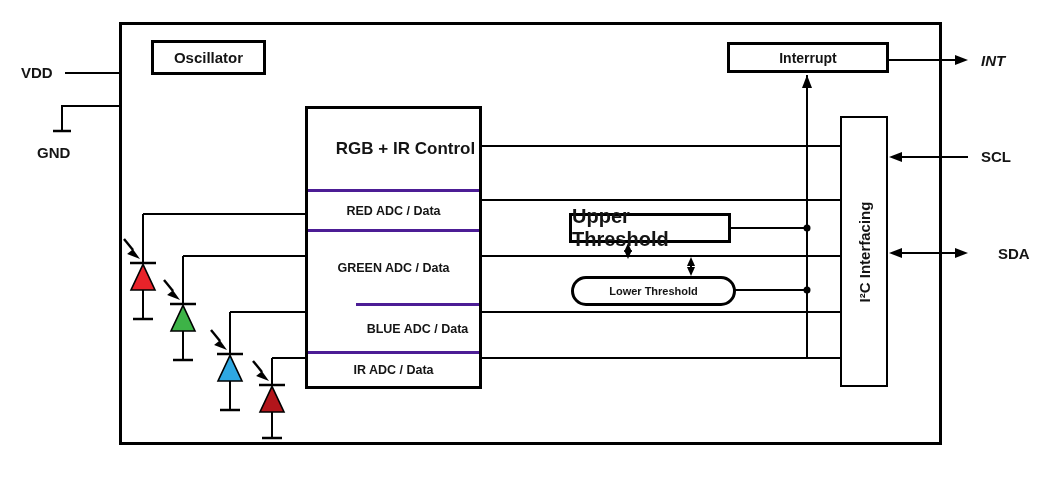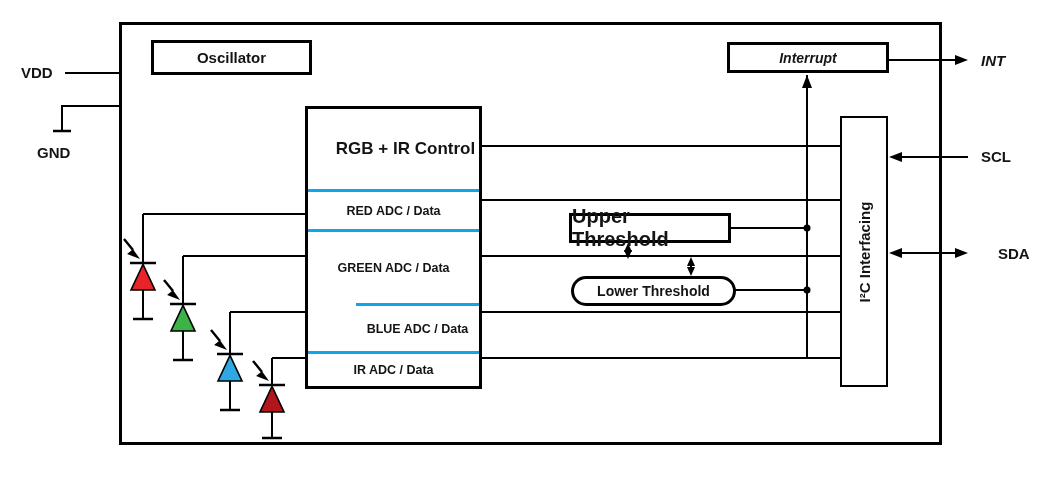--- a/index.html
+++ b/index.html
@@ -7,30 +7,30 @@
     position:relative;width:1057px;height:488px;background:#ffffff;
     font-family:"Liberation Sans","DejaVu Sans",sans-serif;
     color:#141414;overflow:hidden;
   }
   .wires{position:absolute;left:0;top:0;z-index:1;}
   .box{position:absolute;z-index:2;background:#ffffff;border:3px solid #000;
        display:flex;align-items:center;justify-content:center;
        font-weight:bold;box-sizing:border-box;}
   .main-box{position:absolute;z-index:0;border:3px solid #000;background:transparent;box-sizing:border-box;
        left:119px;top:22px;width:823px;height:423px;}
-  .oscillator{left:151px;top:40px;width:161px;height:35px;font-size:15px;}
-  .interrupt{left:727px;top:42px;width:162px;height:31px;font-size:14px;font-style:italic;}
+  .oscillator{left:151px;top:40px;width:115px;height:35px;font-size:15px;}
+  .interrupt{left:727px;top:42px;width:162px;height:31px;font-size:14px;}
   .upper-th{left:569px;top:213px;width:162px;height:30px;font-size:20px;}
-  .lower-th{left:571px;top:276px;width:165px;height:30px;font-size:14px;border-radius:15px;}
+  .lower-th{left:571px;top:276px;width:165px;height:30px;font-size:11px;border-radius:15px;}
   .control{left:305px;top:106px;width:177px;height:283px;border:3px solid #000;
        position:absolute;z-index:2;background:#fff;box-sizing:border-box;
        display:flex;flex-direction:column;}
   .ctrl-title{height:80px;display:flex;align-items:center;justify-content:center;
        font-weight:bold;font-size:17px;box-sizing:border-box;padding-left:24px;}
-  .ctrl-row{border-top:3px solid #0ea5e9;display:flex;align-items:center;justify-content:center;
+  .ctrl-row{border-top:3px solid #4c1d95;display:flex;align-items:center;justify-content:center;
        font-weight:bold;font-size:12.5px;box-sizing:border-box;}
   .row-red{height:40px;} .row-green{height:74px;} .row-blue{height:48px;margin-left:48px;} .row-ir{flex:1;}
   .i2c{left:840px;top:116px;width:48px;height:271px;border:2px solid #000;
        position:absolute;z-index:2;background:#fff;box-sizing:border-box;}
   .i2c span{position:absolute;left:50%;top:50%;transform:translate(-50%,-50%) rotate(-90deg);
        white-space:nowrap;font-weight:bold;font-size:15px;}
   .pin{position:absolute;z-index:3;font-weight:bold;font-size:15px;}
   .pin-vdd{left:21px;top:64px;}
   .pin-gnd{left:37px;top:144px;}
   .pin-int{left:981px;top:52px;font-style:italic;}

